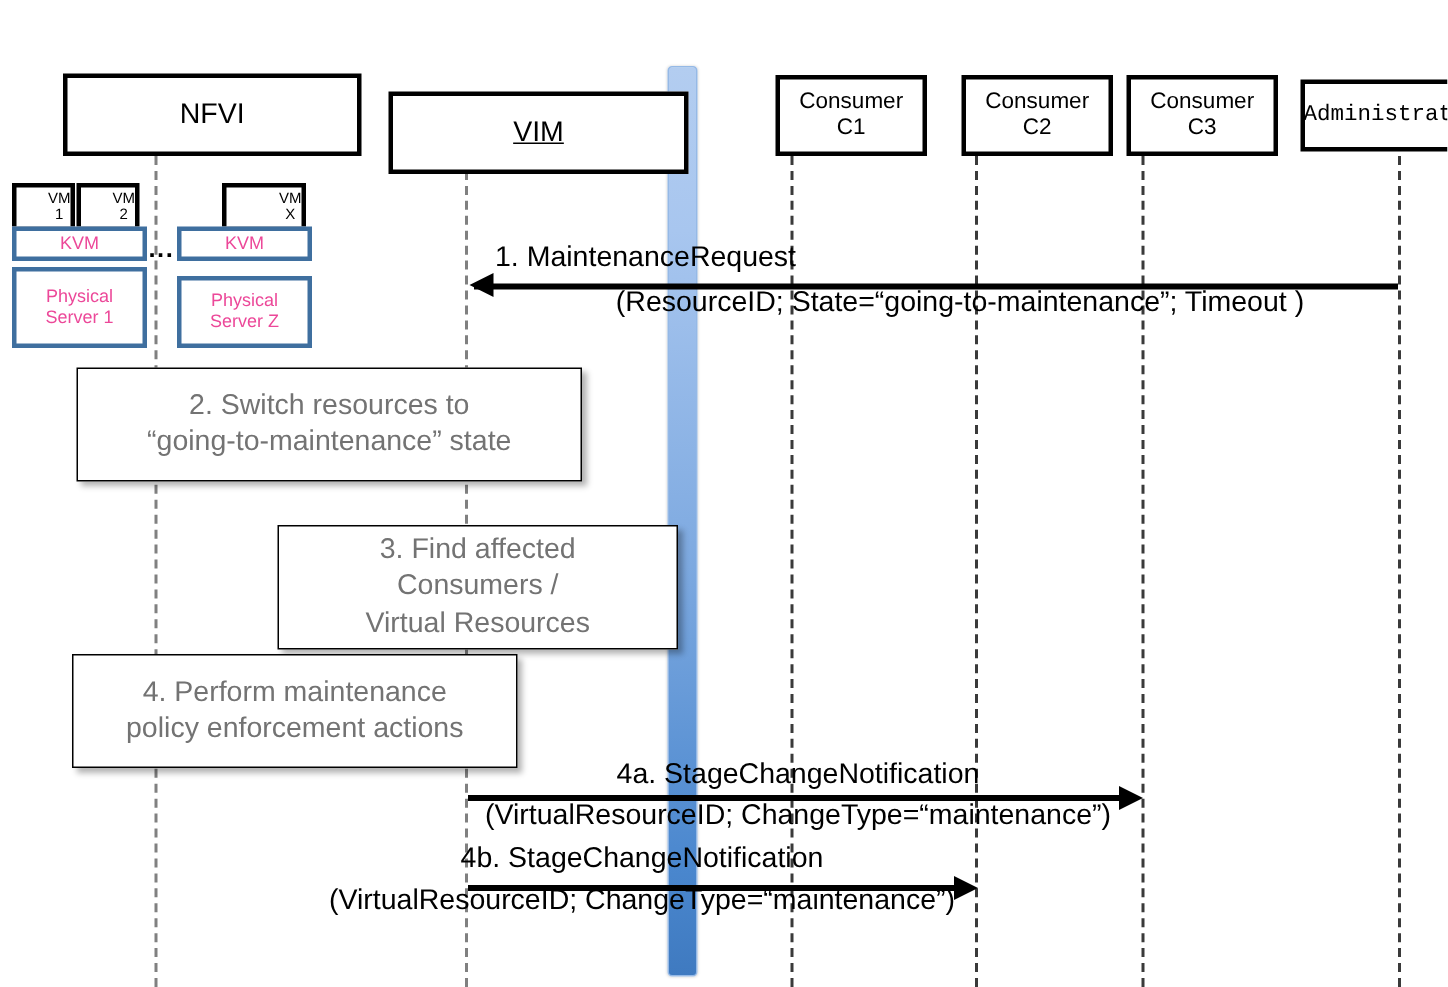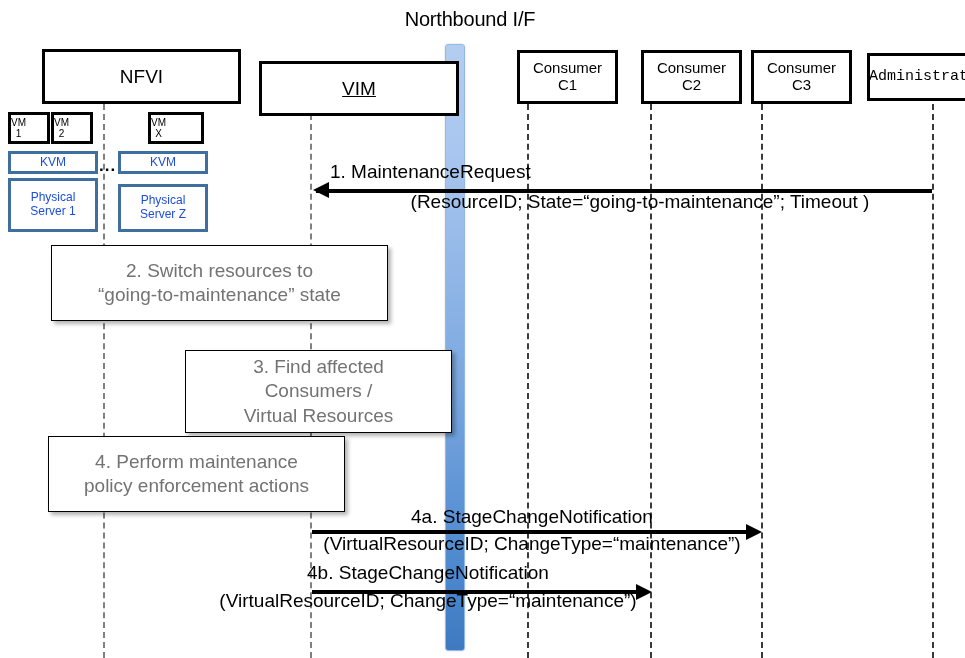--- a/index.html
+++ b/index.html
@@ -69,37 +69,38 @@
   
   .vm-box {
     position: absolute;
     box-sizing: border-box;
     border: 3px solid #000000;
     background: #ffffff;
     font-size: 10px;
     line-height: 1.1;
     display: flex;
     align-items: center;
-    justify-content: flex-start;
+    justify-content: flex-end;
     text-align: center;
     white-space: pre-line;
+    margin-top: 10px;
   }
   .blue-box {
     position: absolute;
     box-sizing: border-box;
     border: 3px solid #3f6f9f;
     background: #ffffff;
     font-size: 12px;
     line-height: 1.15;
     display: flex;
     align-items: center;
     justify-content: center;
     text-align: center;
     white-space: pre-line;
-    color: #1d4ed8;
+    color: #ec4899;
   }
   .blue-box.kvm { font-size: 12px; }
   .ellipsis-dots {
     position: absolute;
     font-size: 17px;
     font-weight: bold;
     letter-spacing: 1px;
     color: #000;
     line-height: 1;
   }
@@ -151,21 +152,20 @@
     white-space: nowrap;
     text-align: center;
     color: #000;
   }
 </style>
 </head>
 <body>
 
 <div id="canvas">
 
-  <div class="diagram-title">Northbound I/F</div>
 
   <div class="lifeline" style="left:103px; top:104px; height:554px;"></div>
   <div class="lifeline" style="left:310px; top:104px; height:554px;"></div>
   <div class="lifeline dark" style="left:527px; top:104px; height:554px;"></div>
   <div class="lifeline dark" style="left:650px; top:104px; height:554px;"></div>
   <div class="lifeline dark" style="left:761px; top:104px; height:554px;"></div>
   <div class="lifeline dark" style="left:932px; top:104px; height:554px;"></div>
 
   <div class="nb-bar" style="left:445px; top:44px; width:18px; height:605px;"></div>
 

